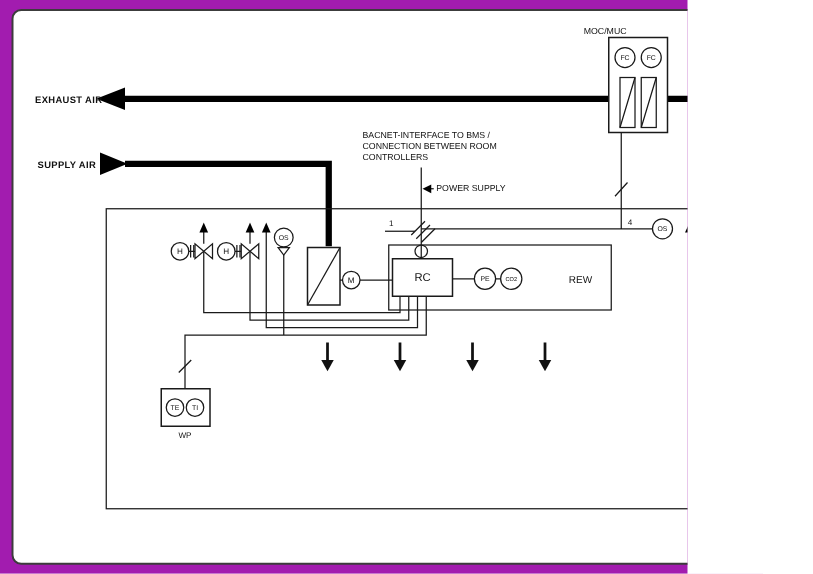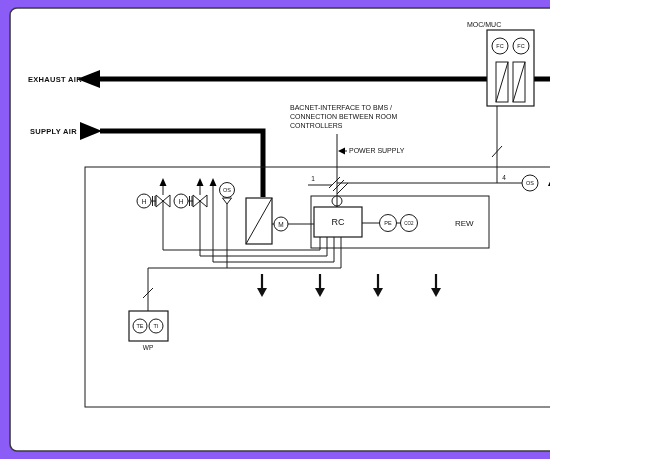--- a/index.html
+++ b/index.html
@@ -1,16 +1,16 @@
 <!DOCTYPE html>
 <html><head>
 <meta charset="utf-8">
 <style>
   html,body{margin:0;padding:0;background:#ffffff;}
-  .stage{position:relative;width:550px;height:459px;background:#8b5cf6;overflow:hidden;}
+  .stage{position:relative;width:550px;height:459px;background:#a21caf;overflow:hidden;}
   svg{position:absolute;left:0;top:0;}
   text{font-family:"Liberation Sans",sans-serif;fill:#111111;}
   .t-lbl{font-size:7.5px;font-weight:700;letter-spacing:.3px;}
   .t-note{font-size:7px;}
   .t-rc{font-size:9px;text-anchor:middle;}
   .t-rew{font-size:8px;}
   .t-num{font-size:6.5px;text-anchor:middle;}
   .t-wp{font-size:6.5px;text-anchor:middle;}
   .t-tag{font-size:5.5px;text-anchor:middle;}
   .t-tag2{font-size:4.5px;text-anchor:middle;}

